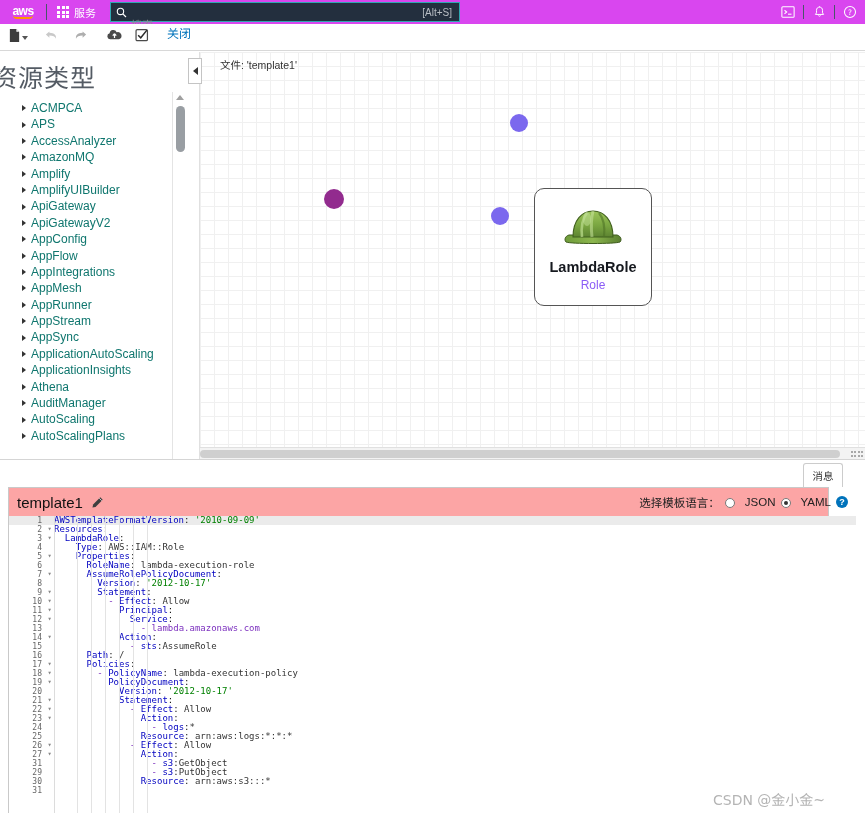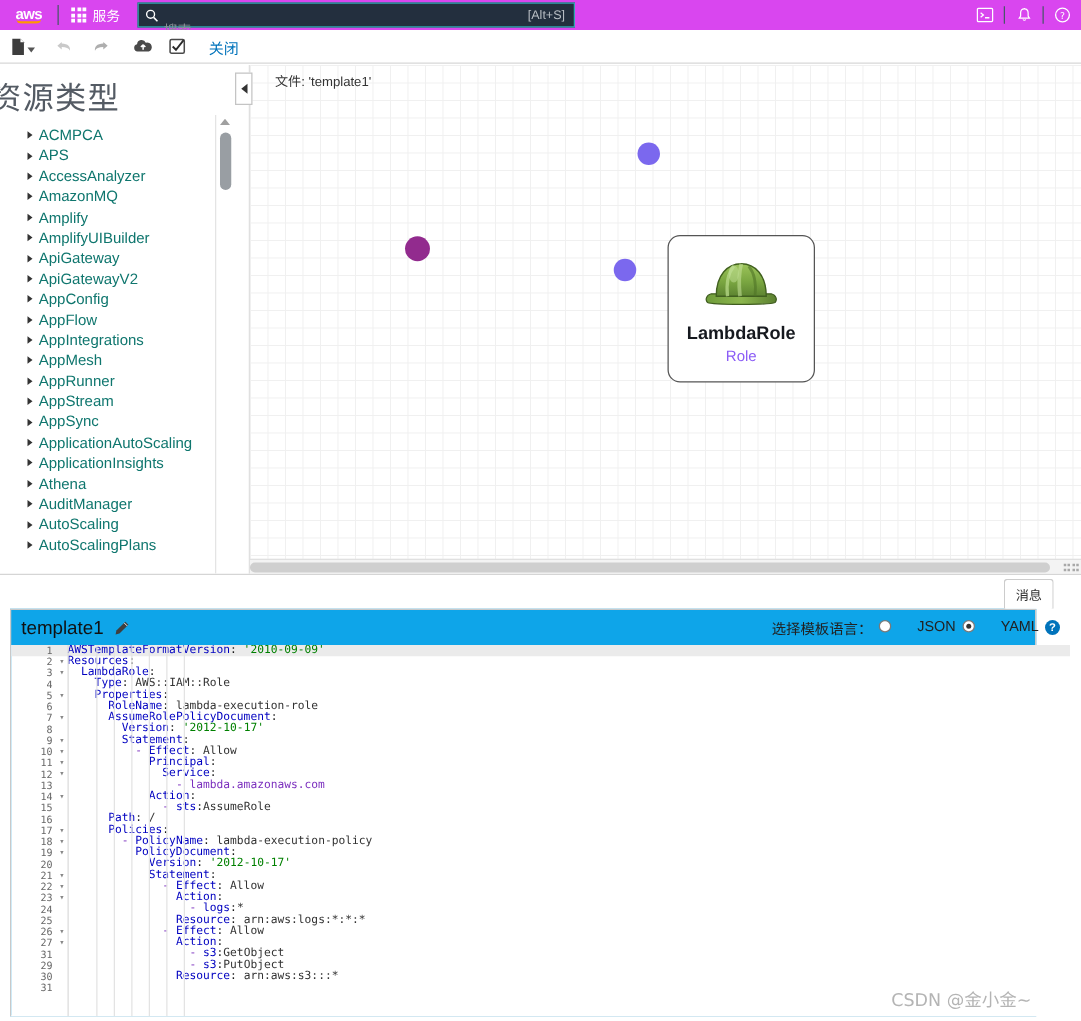--- a/index.html
+++ b/index.html
@@ -80,21 +80,21 @@
     cursor: pointer;
   }
   .nav-sep { width: 1px; height: 14px; background: #48566a; }
 
   
   #toolbar {
     position: absolute; left: 0; top: 24px;
     width: 865px; height: 27px;
     background: #ffffff;
     border-bottom: 1px solid #d8d8d8;
-    display: flex; align-items: center; padding-left: 5px; gap: 2px;
+    display: flex; align-items: flex-start; padding-left: 5px; gap: 2px;
   }
   .tb-btn {
     width: 26px; height: 22px;
     display: flex; align-items: center; justify-content: center;
     cursor: pointer; position: relative;
   }
   .tb-caret {
     width: 0; height: 0; margin-left: 1px; margin-top: 6px;
     border-left: 3px solid transparent; border-right: 3px solid transparent;
     border-top: 4px solid #555;
@@ -251,36 +251,36 @@
     position: absolute; right: 22px; top: 0;
     width: 40px; height: 24px;
     border: 1px solid #cccccc; border-bottom: none;
     background: #ffffff; border-radius: 3px 3px 0 0;
     display: flex; align-items: center; justify-content: center;
     font-size: 10.5px; color: #333333; cursor: pointer; z-index: 4;
   }
   #editor-box {
     position: absolute; left: 8px; top: 24px;
     width: 821px; height: 326px;
-    border: 1px solid #c9c9c9; background: #0ea5e9; padding-left: 20px;
+    border: 1px solid #c9c9c9; background: #fca5a5; padding-left: 20px;
   }
   #editor-head {
     position: absolute; left: 0; top: 0; width: 847px; height: 28px;
     display: flex; align-items: center;
   }
   #tpl-name {
     font-size: 15px; color: #111111; margin-left: 8px;
     font-family: "Liberation Sans", sans-serif;
   }
   #edit-pencil { margin-left: 8px; cursor: pointer; display: flex; }
   .lang-group {
     margin-left: auto; display: flex; align-items: center;
     gap: 5px; padding-right: 8px; font-size: 11.5px; color: #222222;
   }
-  .radio-opt { display: flex; align-items: flex-start; gap: 21px; cursor: pointer; }
+  .radio-opt { display: flex; align-items: flex-end; gap: 10px; cursor: pointer; }
   .radio {
     width: 10px; height: 10px; border-radius: 50%;
     border: 1px solid #7a7a7a; background: #ffffff;
     display: inline-block; position: relative; flex: 0 0 auto;
   }
   .radio.on::after {
     content: ""; position: absolute; left: 2px; top: 2px;
     width: 4px; height: 4px; border-radius: 50%; background: #333333;
   }
   .help-dot {

